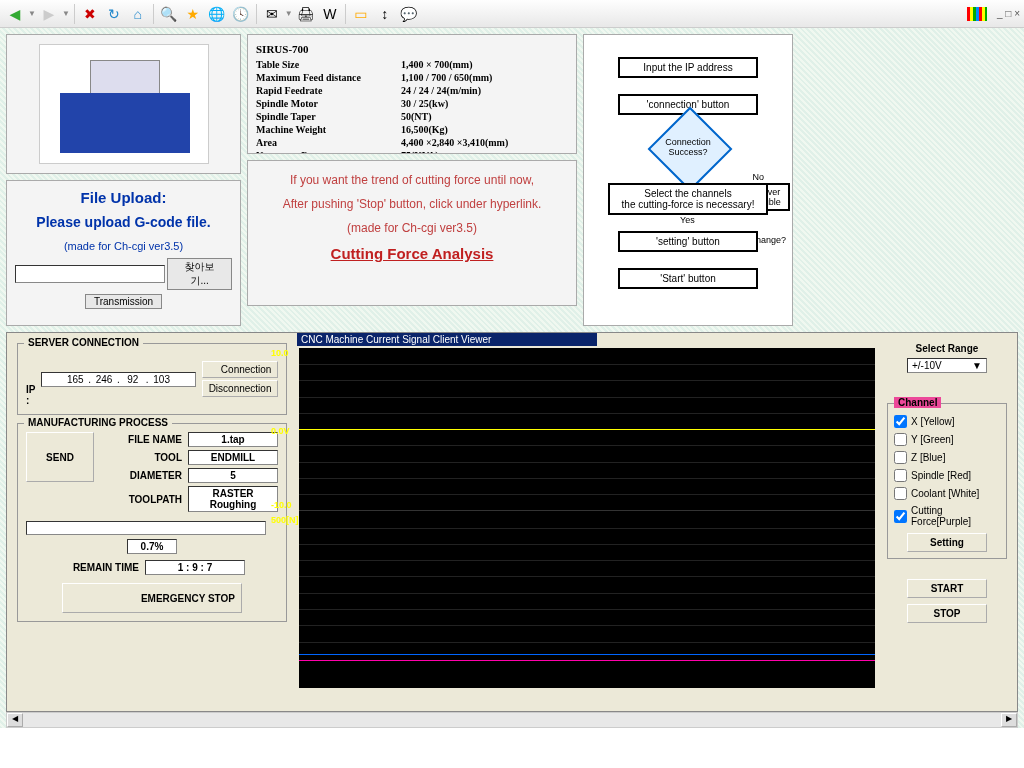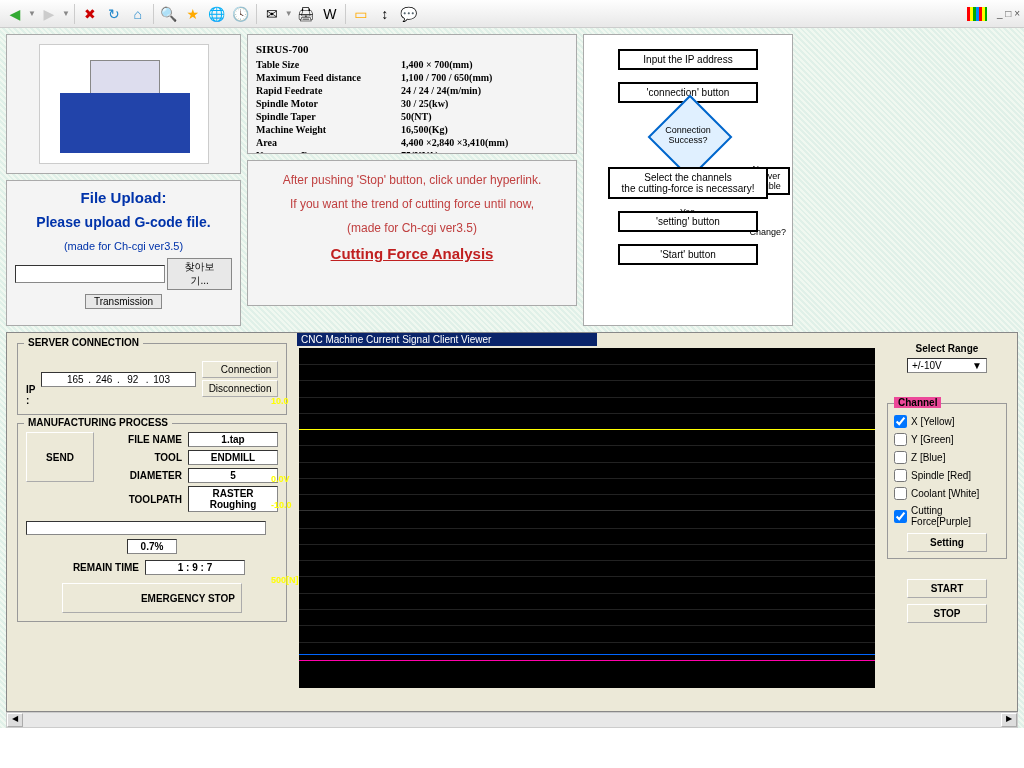--- a/index.html
+++ b/index.html
@@ -15,21 +15,21 @@
 .panel { background: #f4f4f4; border: 1px solid #aaa; }
 .p1 { width: 235px; height: 140px; display: flex; align-items: center; justify-content: center; }
 .machine-img { width: 170px; height: 120px; background: #fff; position: relative; border: 1px solid #ccc; }
 .machine-body { position: absolute; bottom: 10px; left: 20px; width: 130px; height: 60px; background: #2244aa; }
 .machine-top { position: absolute; top: 15px; left: 50px; width: 70px; height: 50px; background: #dde; border: 1px solid #888; }
 .p2 { width: 330px; height: 120px; padding: 8px; overflow: hidden; }
 .spec-row { display: flex; font-size: 10px; line-height: 13px; font-family: "Times New Roman", serif; font-weight: bold; }
 .spec-l { width: 145px; }
 .p3 { width: 210px; height: 292px; padding: 6px; background: #fff; }
 .flow { position: relative; height: 100%; }
-.flow-box { border: 2px solid #000; background: #fff; text-align: center; font-size: 10px; padding: 3px 6px; margin: 8px auto 12px; width: 140px; position: relative; }
+.flow-box { border: 2px solid #000; background: #fff; text-align: center; font-size: 10px; padding: 3px 6px; margin: 16px auto 12px; width: 140px; position: relative; }
 .flow-diamond { width: 80px; height: 40px; margin: 0 auto 12px; position: relative; }
 .flow-diamond::before { content: ''; position: absolute; width: 56px; height: 56px; background: #e0f0ff; border: 2px solid #06c; transform: rotate(45deg); top: -8px; left: 12px; }
 .flow-diamond span { position: absolute; width: 100%; text-align: center; top: 10px; font-size: 9px; z-index: 1; }
 .flow-label { position: absolute; font-size: 9px; }
 .p1b { width: 235px; height: 146px; text-align: center; padding: 8px; }
 .p1b h3 { color: #0033aa; font-size: 15px; margin-bottom: 8px; }
 .p1b .sub { color: #0033aa; font-size: 14px; font-weight: bold; }
 .p1b .note { color: #0033aa; font-size: 11px; margin-top: 10px; }
 .file-row { display: flex; gap: 2px; margin-top: 6px; align-items: center; justify-content: center; }
 .file-input { width: 155px; height: 18px; border: 1px inset #888; background: #fff; }
@@ -53,21 +53,21 @@
 .send-btn { width: 72px; height: 50px; border: 1px outset #fff; background: #ece9d8; font-size: 10px; font-weight: bold; cursor: pointer; }
 .mfg-flex { display: flex; gap: 8px; }
 .progress-outer { border: 1px inset #888; background: #fff; height: 14px; width: 240px; margin-top: 6px; }
 .pct-box { border: 1px inset #888; background: #fff; padding: 1px 8px; width: 50px; text-align: center; margin: 4px auto 0; font-size: 10px; font-weight: bold; }
 .emer-btn { width: 180px; height: 30px; margin: 8px auto 0; display: block; font-size: 10px; font-weight: bold; }
 .app-center { flex: 1; position: relative; }
 .viewer-title { background: #0a246a; color: #fff; font-size: 10px; padding: 1px 4px; width: 300px; }
 .chart-area { background: #000; margin: 2px; height: 340px; position: relative; }
 .chart-top { height: 48%; border-bottom: 1px solid #333; position: relative; }
 .chart-bot { height: 48%; position: relative; }
-.axis-lbl { position: absolute; color: #ff0; font-size: 9px; left: -28px; font-weight: bold; margin-top: 48px; }
+.axis-lbl { position: absolute; color: #ff0; font-size: 9px; left: -28px; font-weight: bold; }
 .gridline { position: absolute; width: 100%; height: 1px; background: #222; }
 .trace-y { position: absolute; top: 50%; width: 100%; height: 1px; background: #ff0; }
 .trace-bl { position: absolute; bottom: 12%; width: 100%; height: 1px; background: #06f; }
 .trace-pk { position: absolute; bottom: 8%; width: 100%; height: 1px; background: #f0a; }
 .app-right { width: 140px; padding: 10px; }
 .sel-lbl { font-size: 10px; font-weight: bold; text-align: center; margin-bottom: 4px; }
 .sel-box { border: 1px inset #888; background: #fff; padding: 1px 4px; font-size: 10px; display: flex; justify-content: space-between; width: 80px; margin: 0 auto; cursor: pointer; }
 .ch-grp { border: 1px solid #999; padding: 6px; margin-top: 30px; position: relative; }
 .ch-row { font-size: 10px; margin: 5px 0; display: flex; align-items: center; gap: 4px; }
 .ch-row input { margin: 0; }
@@ -193,22 +193,22 @@
                 <span>4,400 ×2,840 ×3,410(mm)</span>
               </div>
               <div class="spec-row">
                 <span class="spec-l">Necessary Power</span>
                 <span>75(KVA)</span>
               </div>
             </div>
         </div>
         <div style="height:6px"></div>
         <div class="panel p2b">
+          <p>If you want the trend of cutting force until now,</p>
           <p>After pushing 'Stop' button, click under hyperlink.</p>
-          <p>If you want the trend of cutting force until now,</p>
           <p>(made for Ch-cgi ver3.5)</p>
           <a>Cutting Force Analysis</a>
         </div>
       </div>
 
       <div class="panel p3">
         <div class="flow">
           <div class="flow-box">Input the IP address</div>
           <div class="flow-box">'connection' button</div>
           <div class="flow-diamond">
@@ -287,21 +287,21 @@
               <div class="gridline" style="top:20%"></div>
               <div class="gridline" style="top:30%"></div>
               <div class="gridline" style="top:40%"></div>
               <div class="gridline" style="top:60%"></div>
               <div class="gridline" style="top:70%"></div>
               <div class="gridline" style="top:80%"></div>
               <div class="gridline" style="top:90%"></div>
             <div class="trace-y"></div>
           </div>
           <div class="chart-bot">
-            <div class="axis-lbl" style="top:16px">500[N]</div>
+            <div class="axis-lbl" style="top:4px">500[N]</div>
             <div class="gridline" style="top:10%"></div>
               <div class="gridline" style="top:20%"></div>
               <div class="gridline" style="top:30%"></div>
               <div class="gridline" style="top:40%"></div>
               <div class="gridline" style="top:50%"></div>
               <div class="gridline" style="top:60%"></div>
               <div class="gridline" style="top:70%"></div>
               <div class="gridline" style="top:80%"></div>
             <div class="trace-bl"></div>
             <div class="trace-pk"></div>

